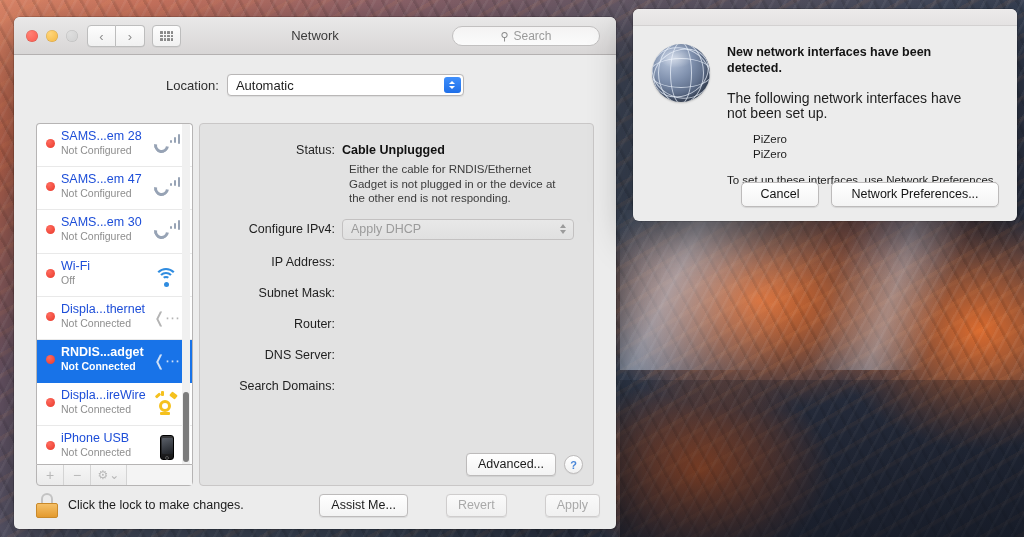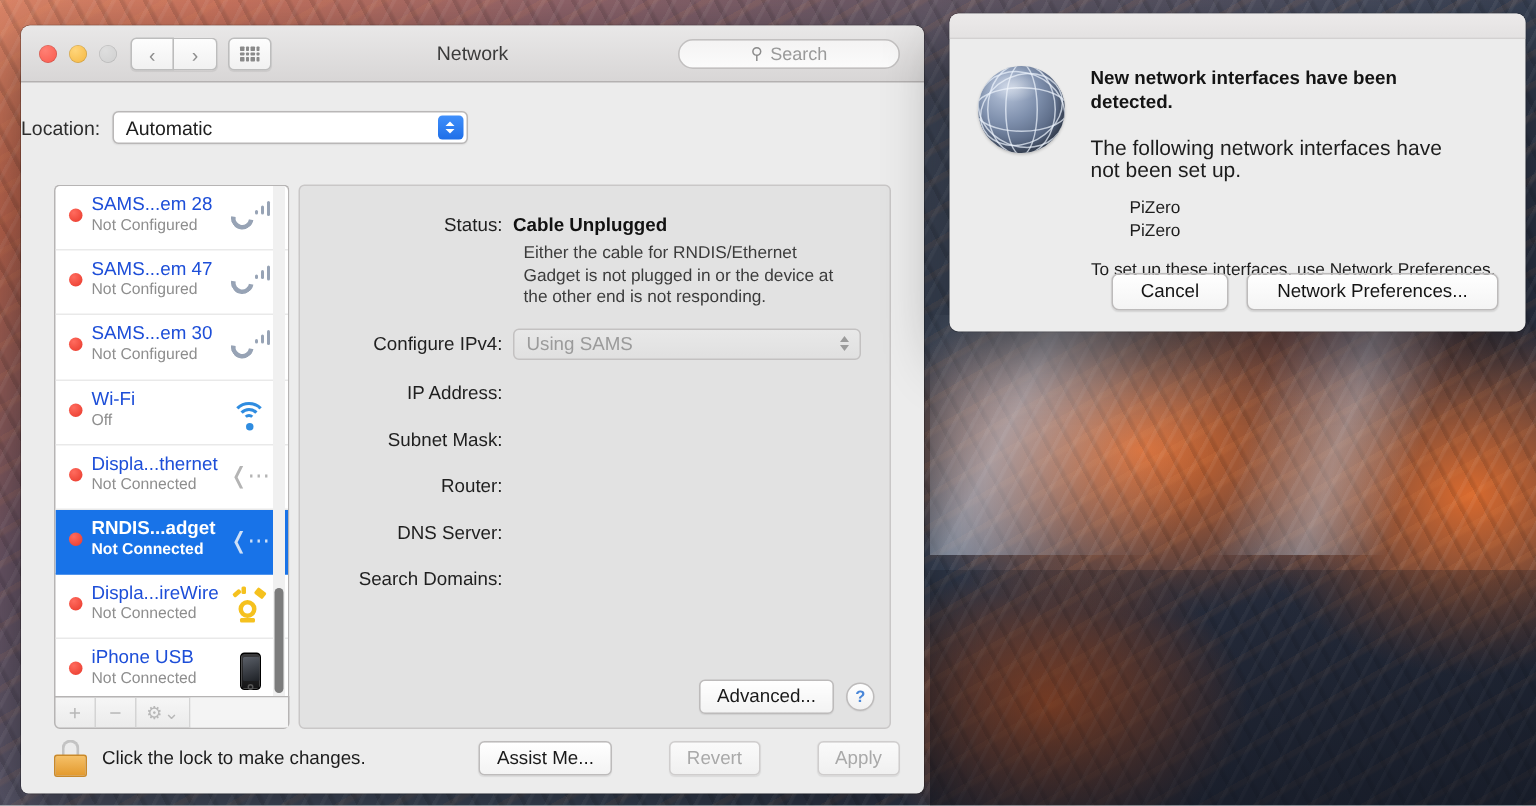--- a/index.html
+++ b/index.html
@@ -105,21 +105,21 @@
     width: 148px; height: 20px;
     background: linear-gradient(180deg, #f4f3f3, #fbfbfb);
     border: 1px solid #c2c0c0; border-radius: 10px;
     display: flex; align-items: center; justify-content: center; gap: 5px;
   }
   #search-field .s-icon { color: #8b8b8b; font-size: 11px; line-height: 1; }
   #search-field .s-ph { color: #9a9a9a; font-size: 12px; }
 
   
   #location-row {
-    display: flex; align-items: center; justify-content: flex-start;
+    display: flex; align-items: center; justify-content: center;
     gap: 8px; margin-top: 19px;
   }
   #location-label { font-size: 13px; color: #2e2e2e; }
   #location-popup {
     position: relative;
     width: 237px; height: 22px;
     background: #fff;
     border: 1px solid #b9b7b7; border-radius: 4px;
     display: flex; align-items: center;
     padding-left: 8px;
@@ -425,21 +425,21 @@
   }
   #alert-sub {
     margin-top: 15px;
     font-size: 14px; color: #1d1d1d; line-height: 15px;
     width: 240px;
   }
   #alert-iflist { margin-top: 11px; padding-left: 26px; }
   #alert-iflist div { font-size: 11.5px; color: #1d1d1d; line-height: 15px; }
   #alert-footnote {
     margin-top: 11px;
-    font-size: 11.5px; color: #1d1d1d; line-height: 15px; text-align: right;
+    font-size: 11.5px; color: #1d1d1d; line-height: 15px;
   }
   #alert-buttons {
     position: absolute; right: 18px; bottom: 14px;
     display: flex; gap: 12px;
   }
   .alert-btn {
     background: linear-gradient(180deg, #ffffff, #f4f4f4);
     border: 1px solid #bdbbbb; border-radius: 5px;
     font-size: 12.5px; color: #141414;
     padding: 4px 0 5px;
@@ -618,21 +618,21 @@
 
         <div class="field" id="status-field">
           <div class="f-label">Status:</div>
           <div class="f-value bold">Cable Unplugged</div>
         </div>
         <div id="status-desc">Either the cable for RNDIS/Ethernet Gadget is not plugged in or the device at the other end is not responding.</div>
 
         <div class="field" id="ipv4-field">
           <div class="f-label">Configure IPv4:</div>
           <div id="ipv4-popup">
-            <span>Using SAMS</span>
+            <span>Apply DHCP</span>
             <span class="chev">
               <i class="ar up"></i>
                 <i class="ar dn"></i>
             </span>
           </div>
         </div>
 
         <div class="field spaced">
           <div class="f-label">IP Address:</div>
           <div class="f-value"></div>

